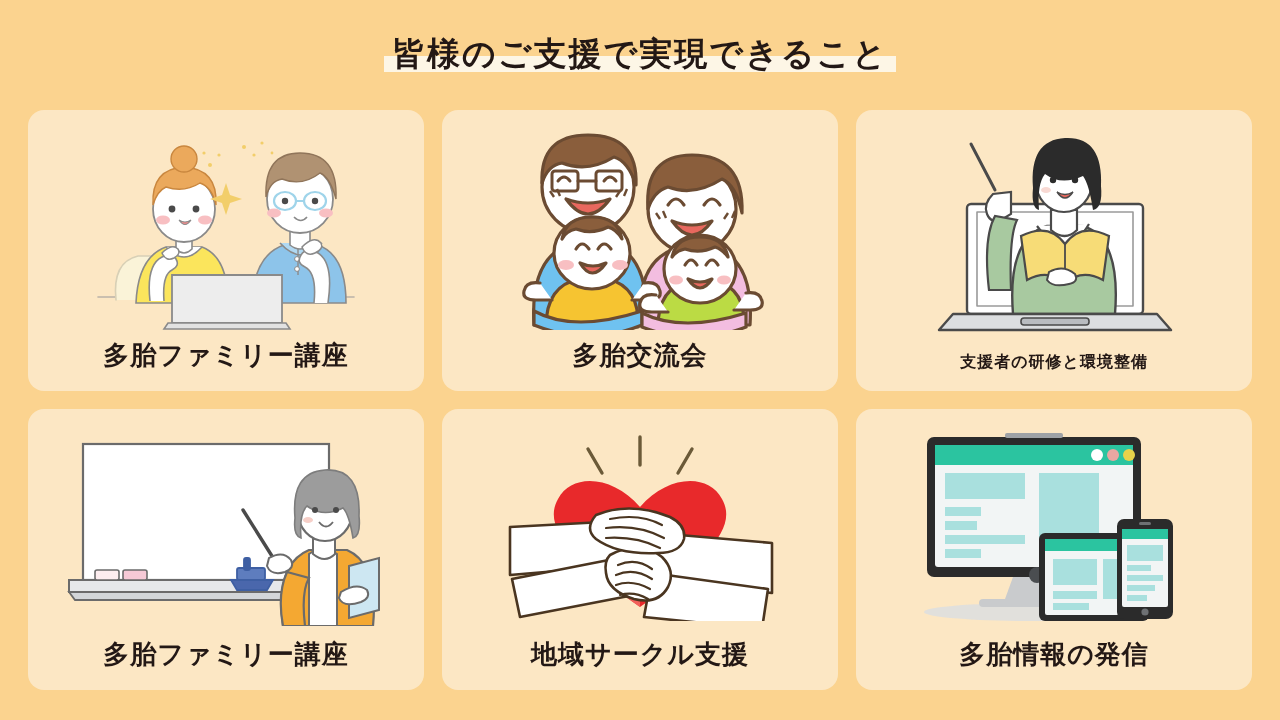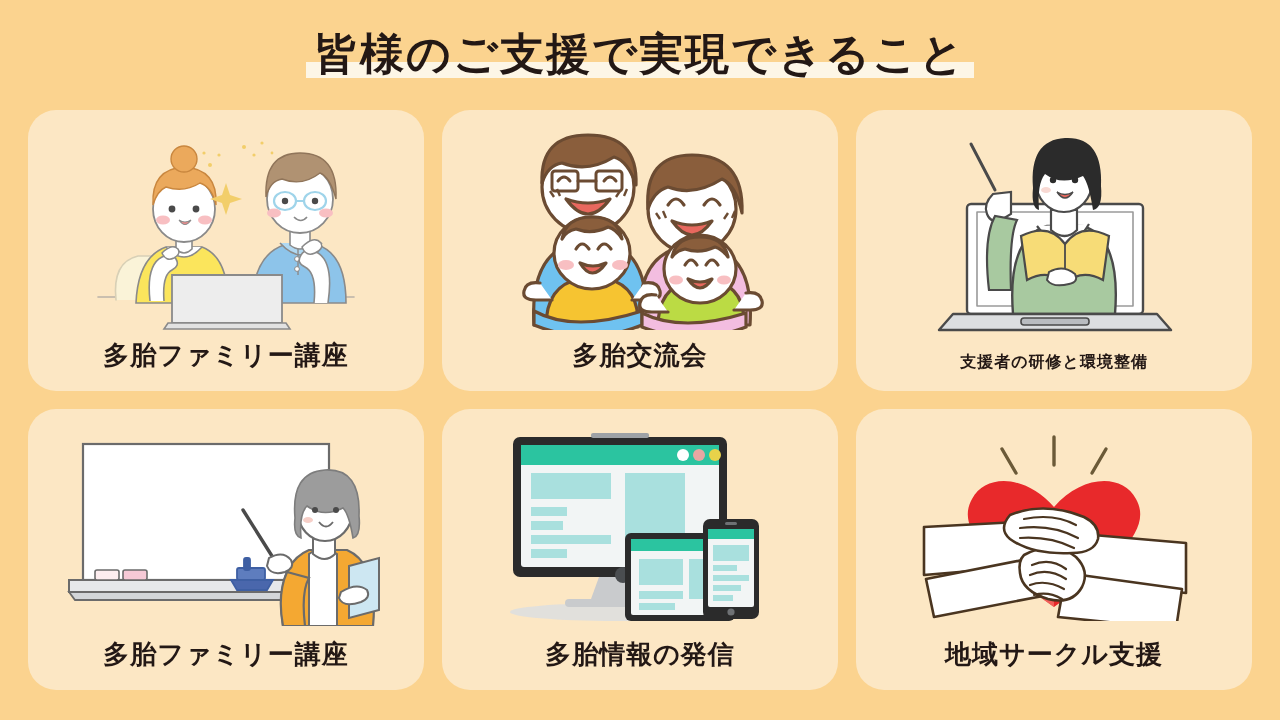--- a/index.html
+++ b/index.html
@@ -41,21 +41,21 @@
     left: 0px;
     right: 0px;
     bottom: 2px;
     height: 16px;
     background: #FDF6E6;
     z-index: 0;
   }
   .title-text {
     position: relative;
     z-index: 1;
-    font-size: 44px;
+    font-size: 33px;
     font-weight: 700;
     letter-spacing: 2px;
     color: #231815;
     line-height: 1.2;
     white-space: nowrap;
   }
 
   
   .grid {
     position: absolute;
@@ -64,21 +64,21 @@
     width: 1224px;
     height: 580px;
     display: grid;
     grid-template-columns: repeat(3, 1fr);
     grid-template-rows: repeat(2, 1fr);
     column-gap: 18px;
     row-gap: 18px;
   }
   .card {
     background: #FCE7C4;
-    border-radius: 28px;
+    border-radius: 16px;
     position: relative;
     display: flex;
     flex-direction: column;
     align-items: center;
     justify-content: flex-start;
     overflow: hidden;
   }
   .card-art {
     flex: 1 1 auto;
     width: 100%;
@@ -372,20 +372,60 @@
 
             <path d="M280 166 q16 -10 26 -2 q4 8 -6 12 q-18 6 -22 -4 z" fill="#ffffff" stroke="#6b6b6b" stroke-width="2"></path>
           </g>
         </svg>
       </div>
       <div class="card-label">多胎ファミリー講座</div>
     </div>
 
     <div class="card">
       <div class="card-art">
+        <svg width="280" height="190" viewBox="0 0 280 190">
+
+          <g stroke="#6B5A38" stroke-width="3.4" stroke-linecap="round">
+            <line x1="140" y1="6" x2="140" y2="34"></line>
+            <line x1="88" y1="18" x2="102" y2="42"></line>
+            <line x1="192" y1="18" x2="178" y2="42"></line>
+          </g>
+
+          <path d="M140 176 C 72 128, 42 96, 58 68 C 72 42, 112 44, 140 76 C 168 44, 208 42, 222 68 C 238 96, 208 128, 140 176 Z" fill="#E8292B"></path>
+          <path d="M140 176 C 108 154, 86 134, 74 116 C 104 124, 130 140, 140 160 Z" fill="#F36A63" opacity="0.85"></path>
+
+          <path d="M10 96 l112 -6 l6 44 l-118 10 z" fill="#ffffff" stroke="#4A3520" stroke-width="2.6" stroke-linejoin="round"></path>
+
+          <path d="M272 112 l-116 -10 l-6 46 l122 14 z" fill="#ffffff" stroke="#4A3520" stroke-width="2.6" stroke-linejoin="round"></path>
+
+          <path d="M12 148 l112 -22 l10 38 l-114 22 z" fill="#ffffff" stroke="#4A3520" stroke-width="2.6" stroke-linejoin="round"></path>
+
+          <path d="M268 158 l-116 -16 l-8 44 l118 12 z" fill="#ffffff" stroke="#4A3520" stroke-width="2.6" stroke-linejoin="round"></path>
+
+          <path d="M110 124 q30 -16 52 2 q14 14 6 30 q-10 18 -34 12 q-26 -8 -28 -26 q-2 -12 4 -18 z" fill="#ffffff" stroke="#4A3520" stroke-width="2.6"></path>
+          <g stroke="#4A3520" stroke-width="2.2" fill="none" stroke-linecap="round">
+            <path d="M118 134 q18 -8 34 4"></path>
+            <path d="M116 144 q18 -8 36 4"></path>
+            <path d="M116 154 q16 -6 34 4"></path>
+            <path d="M120 164 q14 -4 28 4"></path>
+          </g>
+
+          <path d="M96 84 q34 -14 74 2 q16 8 14 22 q-4 14 -26 14 q-40 2 -62 -14 q-12 -10 0 -24 z" fill="#ffffff" stroke="#4A3520" stroke-width="2.6"></path>
+          <g stroke="#4A3520" stroke-width="2.2" fill="none" stroke-linecap="round">
+            <path d="M110 88 q30 -6 52 6"></path>
+            <path d="M106 97 q32 -4 58 10"></path>
+            <path d="M106 107 q30 -2 54 10"></path>
+          </g>
+        </svg>
+      </div>
+      <div class="card-label">地域サークル支援</div>
+    </div>
+
+    <div class="card">
+      <div class="card-art">
         <svg width="290" height="195" viewBox="0 0 290 195">
 
           <ellipse cx="120" cy="183" rx="105" ry="9" fill="#DCDEE0" opacity="0.85"></ellipse>
 
           <rect x="18" y="8" width="214" height="140" rx="7" fill="#2B2B2B"></rect>
           <rect x="26" y="16" width="198" height="122" rx="3" fill="#F2F5F5"></rect>
           <rect x="26" y="16" width="198" height="20" fill="#2BC4A0"></rect>
           <circle cx="188" cy="26" r="6" fill="#ffffff"></circle>
           <circle cx="204" cy="26" r="6" fill="#E8A7A2"></circle>
           <circle cx="220" cy="26" r="6" fill="#E8D24A"></circle>
@@ -419,54 +459,14 @@
           <rect x="218" y="146" width="36" height="6" fill="#A9E0DE"></rect>
           <rect x="218" y="156" width="28" height="6" fill="#A9E0DE"></rect>
           <rect x="218" y="166" width="20" height="6" fill="#A9E0DE"></rect>
           <rect x="230" y="93" width="12" height="3" rx="1.5" fill="#6E7174"></rect>
           <circle cx="236" cy="183" r="3.6" fill="#6E7174"></circle>
         </svg>
       </div>
       <div class="card-label">多胎情報の発信</div>
     </div>
 
-    <div class="card">
-      <div class="card-art">
-        <svg width="280" height="190" viewBox="0 0 280 190">
-
-          <g stroke="#6B5A38" stroke-width="3.4" stroke-linecap="round">
-            <line x1="140" y1="6" x2="140" y2="34"></line>
-            <line x1="88" y1="18" x2="102" y2="42"></line>
-            <line x1="192" y1="18" x2="178" y2="42"></line>
-          </g>
-
-          <path d="M140 176 C 72 128, 42 96, 58 68 C 72 42, 112 44, 140 76 C 168 44, 208 42, 222 68 C 238 96, 208 128, 140 176 Z" fill="#E8292B"></path>
-          <path d="M140 176 C 108 154, 86 134, 74 116 C 104 124, 130 140, 140 160 Z" fill="#F36A63" opacity="0.85"></path>
-
-          <path d="M10 96 l112 -6 l6 44 l-118 10 z" fill="#ffffff" stroke="#4A3520" stroke-width="2.6" stroke-linejoin="round"></path>
-
-          <path d="M272 112 l-116 -10 l-6 46 l122 14 z" fill="#ffffff" stroke="#4A3520" stroke-width="2.6" stroke-linejoin="round"></path>
-
-          <path d="M12 148 l112 -22 l10 38 l-114 22 z" fill="#ffffff" stroke="#4A3520" stroke-width="2.6" stroke-linejoin="round"></path>
-
-          <path d="M268 158 l-116 -16 l-8 44 l118 12 z" fill="#ffffff" stroke="#4A3520" stroke-width="2.6" stroke-linejoin="round"></path>
-
-          <path d="M110 124 q30 -16 52 2 q14 14 6 30 q-10 18 -34 12 q-26 -8 -28 -26 q-2 -12 4 -18 z" fill="#ffffff" stroke="#4A3520" stroke-width="2.6"></path>
-          <g stroke="#4A3520" stroke-width="2.2" fill="none" stroke-linecap="round">
-            <path d="M118 134 q18 -8 34 4"></path>
-            <path d="M116 144 q18 -8 36 4"></path>
-            <path d="M116 154 q16 -6 34 4"></path>
-            <path d="M120 164 q14 -4 28 4"></path>
-          </g>
-
-          <path d="M96 84 q34 -14 74 2 q16 8 14 22 q-4 14 -26 14 q-40 2 -62 -14 q-12 -10 0 -24 z" fill="#ffffff" stroke="#4A3520" stroke-width="2.6"></path>
-          <g stroke="#4A3520" stroke-width="2.2" fill="none" stroke-linecap="round">
-            <path d="M110 88 q30 -6 52 6"></path>
-            <path d="M106 97 q32 -4 58 10"></path>
-            <path d="M106 107 q30 -2 54 10"></path>
-          </g>
-        </svg>
-      </div>
-      <div class="card-label">地域サークル支援</div>
-    </div>
-
   </div>
 </div>
 
 </body></html>

